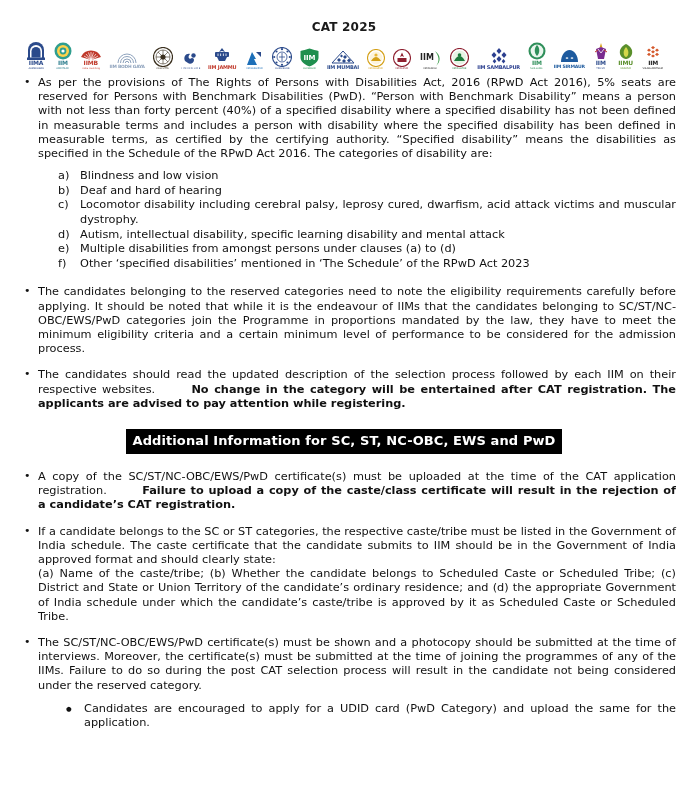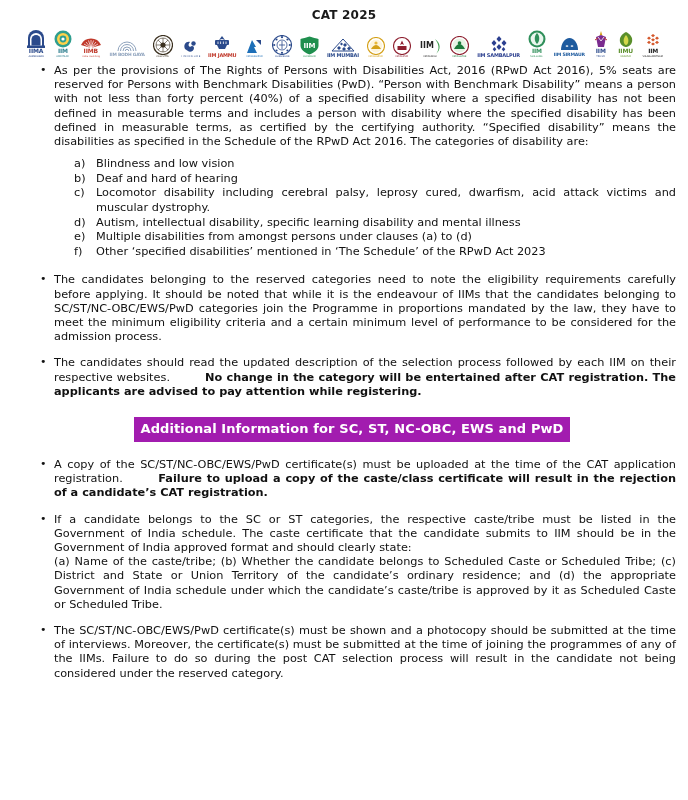--- a/index.html
+++ b/index.html
@@ -23,21 +23,21 @@
     padding: 0;
   }
 
   
   .doc-title {
     text-align: center;
     font-size: 12px;
     font-weight: bold;
     color: #1a1a1a;
     letter-spacing: 0.2px;
-    padding-top: 8px;
+    padding-top: 20px;
     line-height: 14px;
   }
 
   .logo-strip {
     display: flex;
     align-items: flex-end;
     justify-content: space-between;
     padding: 4px 24px 0 26px;
     height: 36px;
   }
@@ -66,21 +66,21 @@
     font-size: 6px;
     font-weight: bold;
     line-height: 6.5px;
     letter-spacing: -0.2px;
     text-align: center;
     white-space: nowrap;
   }
 
   
   .content {
-    padding: 6px 12px 0 28px;
+    padding: 6px 12px 0 12px;
   }
 
   ul.bullets {
     list-style: none;
     margin: 0;
     padding: 0;
   }
   ul.bullets > li {
     position: relative;
     padding-left: 26px;
@@ -147,21 +147,21 @@
 
   b, .bold { font-weight: bold; margin-left: 31px; }
 
   
   .section-heading-wrap {
     text-align: center;
     margin: 18px 0 16px 0;
   }
   .section-heading {
     display: inline-block;
-    background: #a21caf;
+    background: #000000;
     color: #ffffff;
     font-weight: bold;
     font-size: 13px;
     line-height: 16px;
     padding: 4px 6px 5px 6px;
     letter-spacing: 0.1px;
   }
   .indent-sub {
     display: block;
     text-align: justify;
@@ -472,21 +472,21 @@
           <li>
             <span class="lbl">b)</span>
             <span class="txt">Deaf and hard of hearing</span>
           </li>
           <li>
             <span class="lbl">c)</span>
             <span class="txt">Locomotor disability including cerebral palsy, leprosy cured, dwarfism, acid attack victims and muscular dystrophy.</span>
           </li>
           <li>
             <span class="lbl">d)</span>
-            <span class="txt">Autism, intellectual disability, specific learning disability and mental illness</span>
+            <span class="txt">Autism, intellectual disability, specific learning disability and mental attack</span>
           </li>
           <li>
             <span class="lbl">e)</span>
             <span class="txt">Multiple disabilities from amongst persons under clauses (a) to (d)</span>
           </li>
           <li>
             <span class="lbl">f)</span>
             <span class="txt">Other ‘specified disabilities’ mentioned in ‘The Schedule’ of the RPwD Act 2023</span>
           </li>
         </ul>
@@ -513,17 +513,22 @@
       </li>
 
       <li>
         <span>If a candidate belongs to the SC or ST categories, the respective caste/tribe must be listed in the Government of India schedule. The caste certificate that the candidate submits to IIM should be in the Government of India approved format and should clearly state:</span>
         <span class="indent-sub">(a) Name of the caste/tribe; (b) Whether the candidate belongs to Scheduled Caste or Scheduled Tribe; (c) District and State or Union Territory of the candidate’s ordinary residence; and (d) the appropriate Government of India schedule under which the candidate’s caste/tribe   is approved by it as Scheduled Caste or Scheduled Tribe.</span>
       </li>
 
       <li class="last">
         <span>The SC/ST/NC-OBC/EWS/PwD certificate(s) must be shown and a photocopy should be submitted at the time of interviews. Moreover, the certificate(s) must be submitted at the time of joining the programmes of any of the IIMs. Failure to do so during the post CAT selection process will result in the candidate not being considered under the reserved category.</span>
 
+        <ul class="inner-bullets">
+          <li>
+            <span>Candidates are encouraged to apply for a UDID card (PwD Category) and upload the same for the application.</span>
+          </li>
+        </ul>
       </li>
 
     </ul>
   </div>
 </div>
 
 </body></html>

